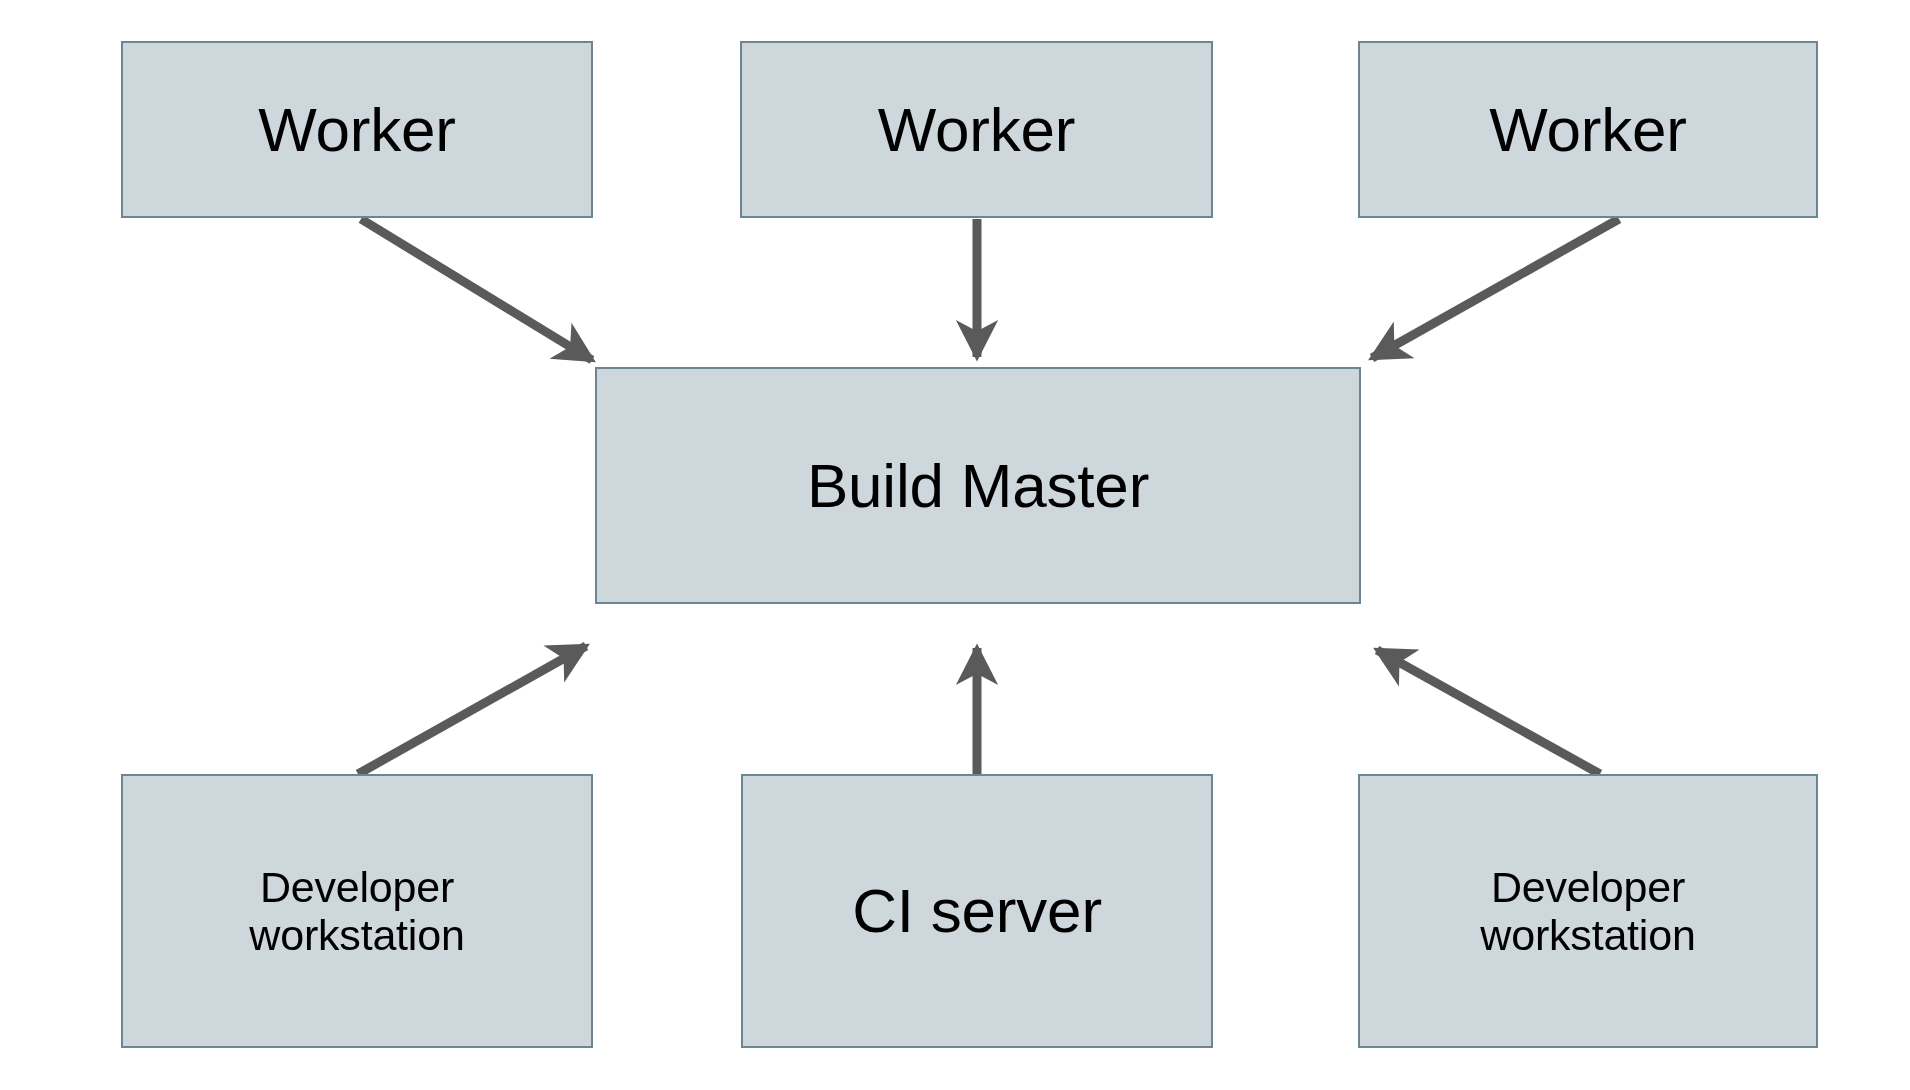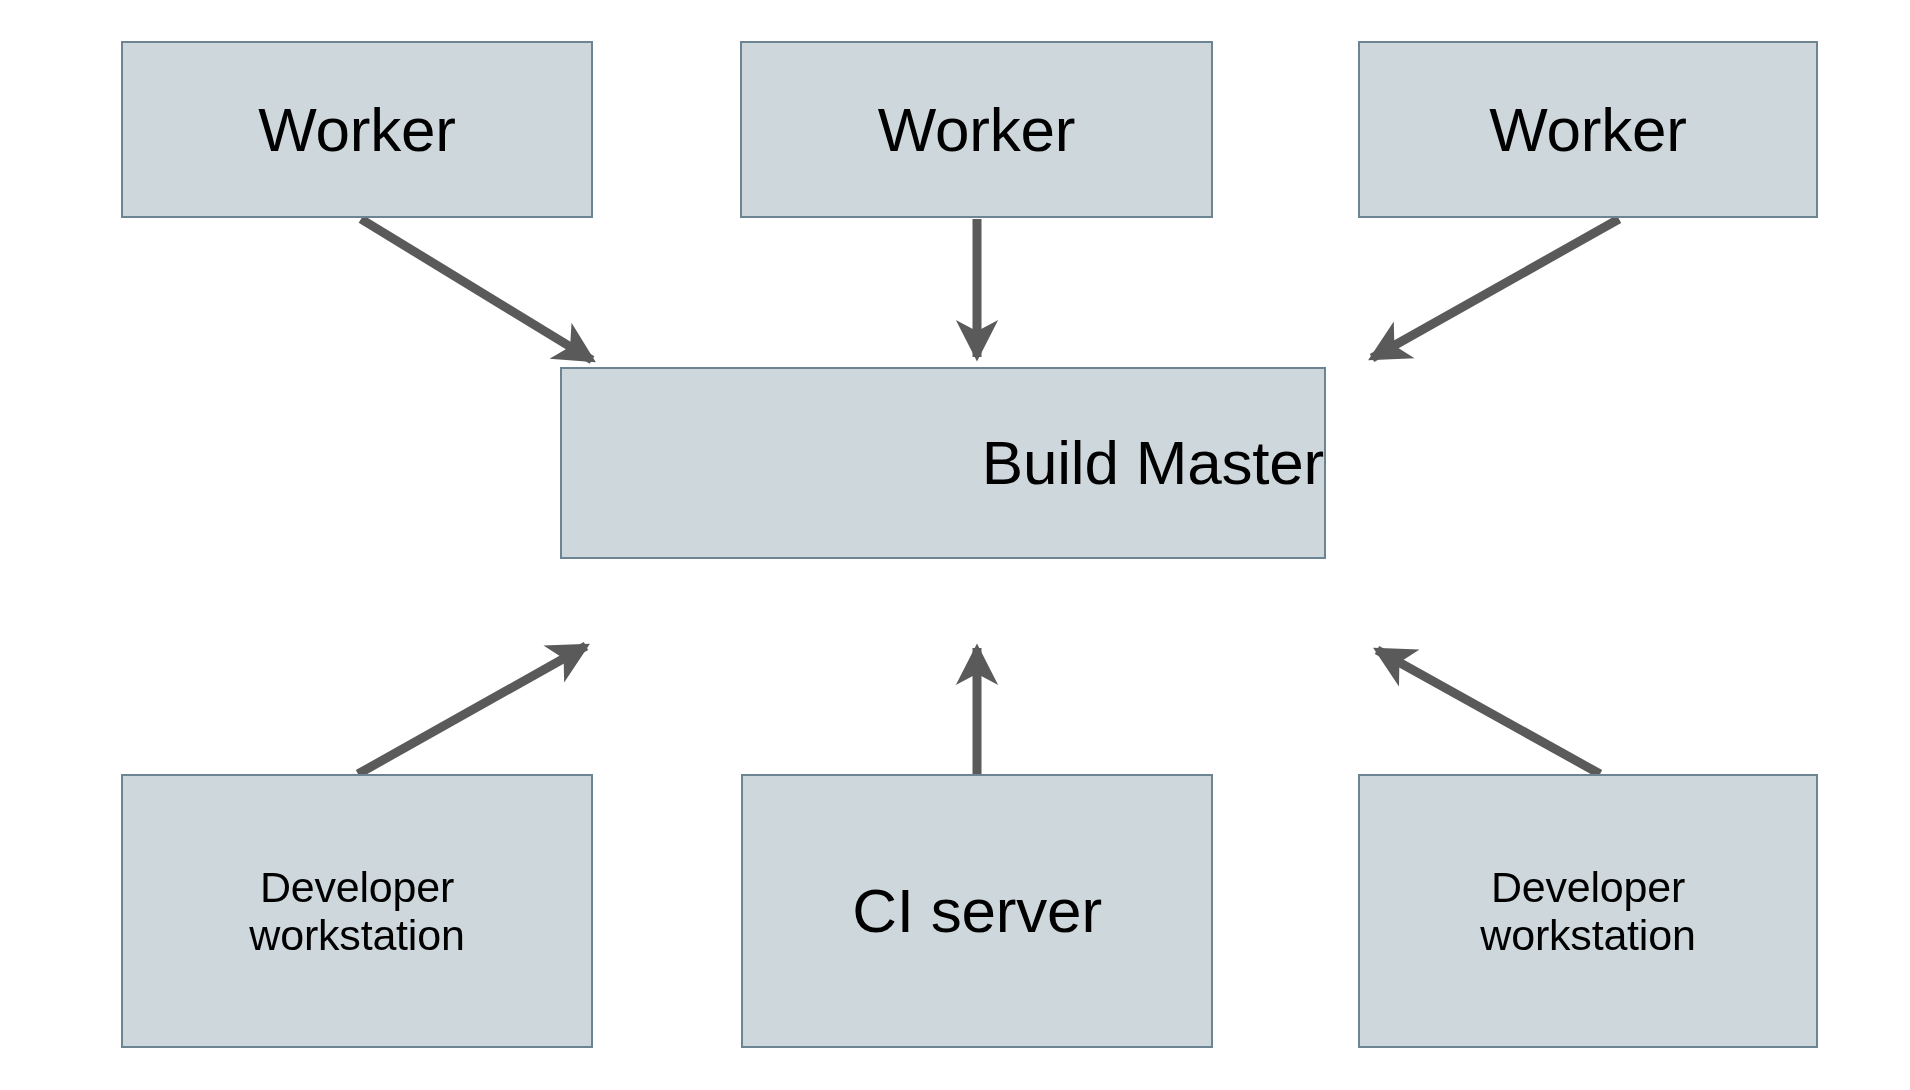--- a/index.html
+++ b/index.html
@@ -45,21 +45,21 @@
   }
   
   .worker-a { left: 121px;  top: 41px; width: 472px; height: 177px; }
   .worker-b { left: 740px;  top: 41px; width: 473px; height: 177px; }
   .worker-c { left: 1358px; top: 41px; width: 460px; height: 177px; }
   .worker-a .node-label,
   .worker-b .node-label,
   .worker-c .node-label { font-size: 62px; }
 
   
-  .build-master { left: 560px; top: 367px; width: 766px; height: 192px; justify-content: flex-end; }
+  .build-master { left: 595px; top: 367px; width: 766px; height: 237px; }
   .build-master .node-label { font-size: 62px; }
 
   
   .dev-left  { left: 121px;  top: 774px; width: 472px; height: 274px; }
   .ci-server { left: 741px;  top: 774px; width: 472px; height: 274px; }
   .dev-right { left: 1358px; top: 774px; width: 460px; height: 274px; }
   .dev-left .node-label,
   .dev-right .node-label { font-size: 43px; }
   .ci-server .node-label { font-size: 62px; }
 </style>

